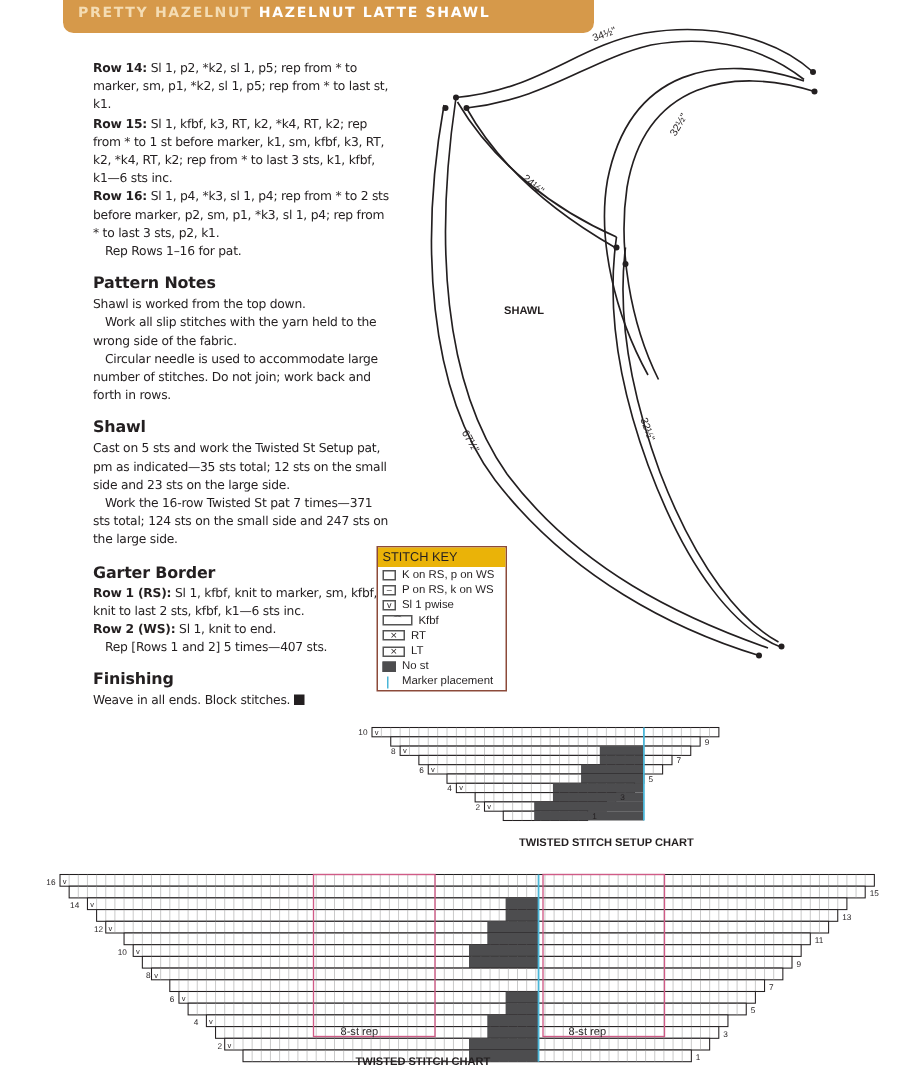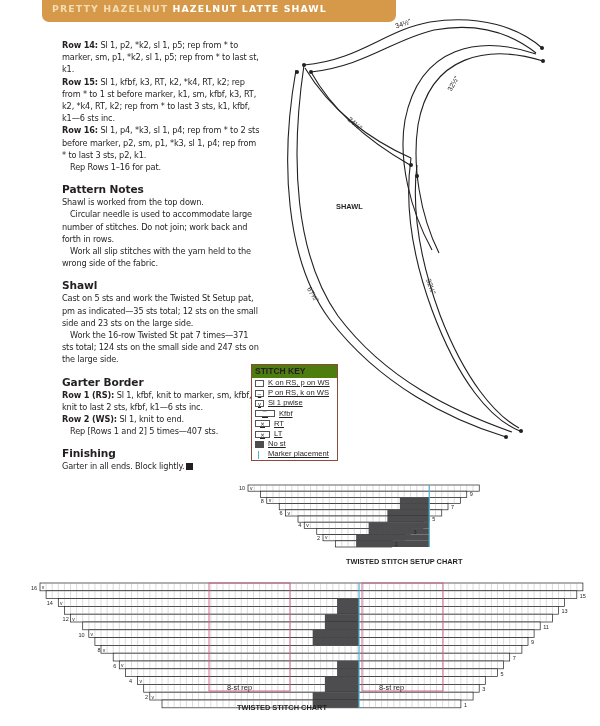--- a/index.html
+++ b/index.html
@@ -10,22 +10,22 @@
   .banner-text .title{color:#ffffff;}
   .col{position:absolute;left:41px;top:39px;width:200px;font-family:"DejaVu Sans",sans-serif;font-size:8.2px;line-height:12.2px;letter-spacing:-0.15px;margin-left:21px;}
   .col p{margin:0;}
   .col .ind{text-indent:8px;}
   .col h3{margin:0;font-size:10.6px;font-weight:bold;line-height:14px;letter-spacing:-0.1px;}
   .col .sp{height:9px;}
   .col b{font-weight:bold;}
   .sq{display:inline-block;width:7px;height:7px;background:#231f20;vertical-align:-0.5px;margin-left:2px;}
   svg{position:absolute;left:0;top:0;}
   .key{position:absolute;left:251px;top:364px;width:85px;height:95px;border:1px solid #8c4a3a;background:#fff;font-family:"Liberation Sans",sans-serif;font-size:7.6px;}
-  .key .khead{background:#4d7c0f;font-weight:bold;font-size:8.5px;padding:1px 3px;height:11px;line-height:11px;}
-  .key .krow{height:10.2px;line-height:10.2px;padding-left:3px;white-space:nowrap;display:flex;align-items:center;text-decoration:underline;}
+  .key .khead{background:#eab308;font-weight:normal;font-size:8.5px;padding:1px 3px;height:11px;line-height:11px;}
+  .key .krow{height:10.2px;line-height:10.2px;padding-left:3px;white-space:nowrap;display:flex;align-items:center;}
   .key .ksym{display:inline-block;width:9px;height:7px;border:0.6px solid #555;margin-right:4px;font-size:6px;line-height:7px;text-align:center;box-sizing:border-box;position:relative;}
   .key .ksym.wide{width:20px;}
   .key .ksym.wide2{width:15px;}
   .key .ksym.dark{background:#4d4d4f;border-color:#4d4d4f;}
   .key .ksym.marker{border:none;width:9px;}
   .key .ksym.marker::after{content:"";position:absolute;left:3px;top:0;width:1px;height:8px;background:#4ab6d8;}
   .lbl{position:absolute;font-family:"Liberation Sans",sans-serif;font-weight:bold;font-size:7.4px;white-space:nowrap;}
   .meas{position:absolute;font-family:"Liberation Sans",sans-serif;font-size:7px;white-space:nowrap;}
 </style>
 </head>
@@ -38,34 +38,34 @@
 </div>
 
 <div class="col">
   <p><b>Row 14:</b><span> Sl 1, p2, *k2, sl 1, p5; rep from * to marker, sm, p1, *k2, sl 1, p5; rep from * to last st, k1.</span></p>
   <p><b>Row 15:</b><span> Sl 1, kfbf, k3, RT, k2, *k4, RT, k2; rep from * to 1 st before marker, k1, sm, kfbf, k3, RT, k2, *k4, RT, k2; rep from * to last 3 sts, k1, kfbf, k1—6 sts inc.</span></p>
   <p><b>Row 16:</b><span> Sl 1, p4, *k3, sl 1, p4; rep from * to 2 sts before marker, p2, sm, p1, *k3, sl 1, p4; rep from * to last 3 sts, p2, k1.</span></p>
   <p class="ind">Rep Rows 1–16 for pat.</p>
   <div class="sp"></div>
   <h3>Pattern Notes</h3>
   <p>Shawl is worked from the top down.</p>
+  <p class="ind">Work all slip stitches with the yarn held to the wrong side of the fabric.</p>
   <p class="ind">Circular needle is used to accommodate large number of stitches. Do not join; work back and forth in rows.</p>
-  <p class="ind">Work all slip stitches with the yarn held to the wrong side of the fabric.</p>
   <div class="sp"></div>
   <h3>Shawl</h3>
   <p>Cast on 5 sts and work the Twisted St Setup pat, pm as indicated—35 sts total; 12 sts on the small side and 23 sts on the large side.</p>
   <p class="ind">Work the 16-row Twisted St pat 7 times—371 sts total; 124 sts on the small side and 247 sts on the large side.</p>
   <div class="sp"></div>
   <h3>Garter Border</h3>
   <p><b>Row 1 (RS):</b><span> Sl 1, kfbf, knit to marker, sm, kfbf, knit to last 2 sts, kfbf, k1—6 sts inc.</span></p>
   <p><b>Row 2 (WS):</b><span> Sl 1, knit to end.</span></p>
   <p class="ind">Rep [Rows 1 and 2] 5 times—407 sts.</p>
   <div class="sp"></div>
   <h3>Finishing</h3>
-  <p><span>Garter in all ends. Block lightly.</span><span class="sq"></span></p>
+  <p><span>Weave in all ends. Block stitches.</span><span class="sq"></span></p>
 </div>
 
 <svg width="600" height="726" style="pointer-events:none">
   <g fill="none" stroke="#231f20" stroke-width="1.1">
 
     <path d="M304,65 C360,60 385,30 430,22 C480,14 520,28 542,48"></path>
     <path d="M311,72 C365,66 392,40 434,30 C478,22 512,34 536,53"></path>
 
     <path d="M536,54 C480,35 420,45 405,120 C398,160 410,210 432,250"></path>
     <path d="M543,61 C488,44 430,55 418,125 C412,165 420,215 439,253"></path>

